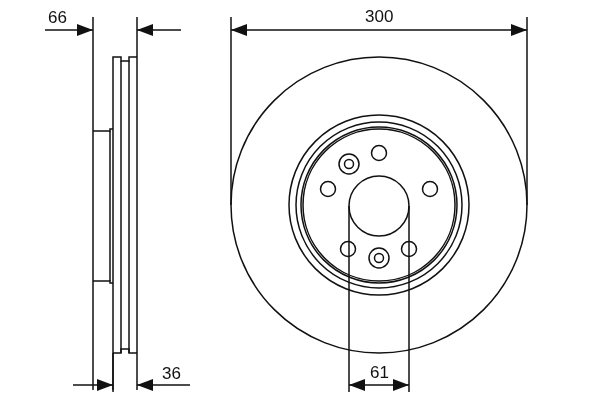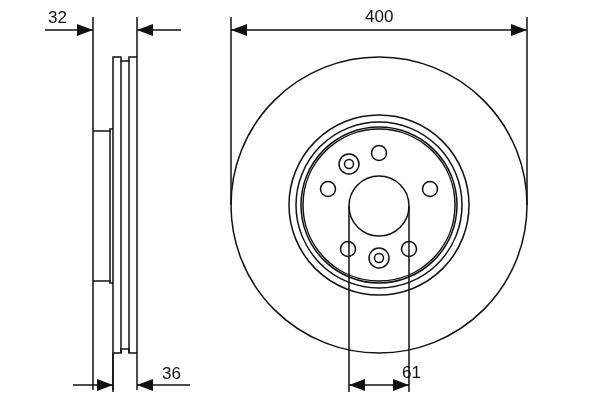--- a/index.html
+++ b/index.html
@@ -71,16 +71,16 @@
     <polygon points="137,30 153,24 153,36"></polygon>
     <polygon points="113,385 97,379 97,391"></polygon>
     <polygon points="137,385 153,379 153,391"></polygon>
     <polygon points="231,30 247,24 247,36"></polygon>
     <polygon points="527,30 511,24 511,36"></polygon>
     <polygon points="349,385 365,379 365,391"></polygon>
     <polygon points="409,385 393,379 393,391"></polygon>
   </g>
 </svg>
 
-<div class="dim" style="left:48px; top:9px;">32</div>
+<div class="dim" style="left:48px; top:9px;">66</div>
 <div class="dim" style="left:162px; top:365px;">36</div>
-<div class="dim" style="left:365px; top:8px;">400</div>
-<div class="dim" style="left:370px; top:364px;margin-left:32px;">61</div>
+<div class="dim" style="left:365px; top:8px;">300</div>
+<div class="dim" style="left:370px; top:364px;">61</div>
 
 </body></html>

